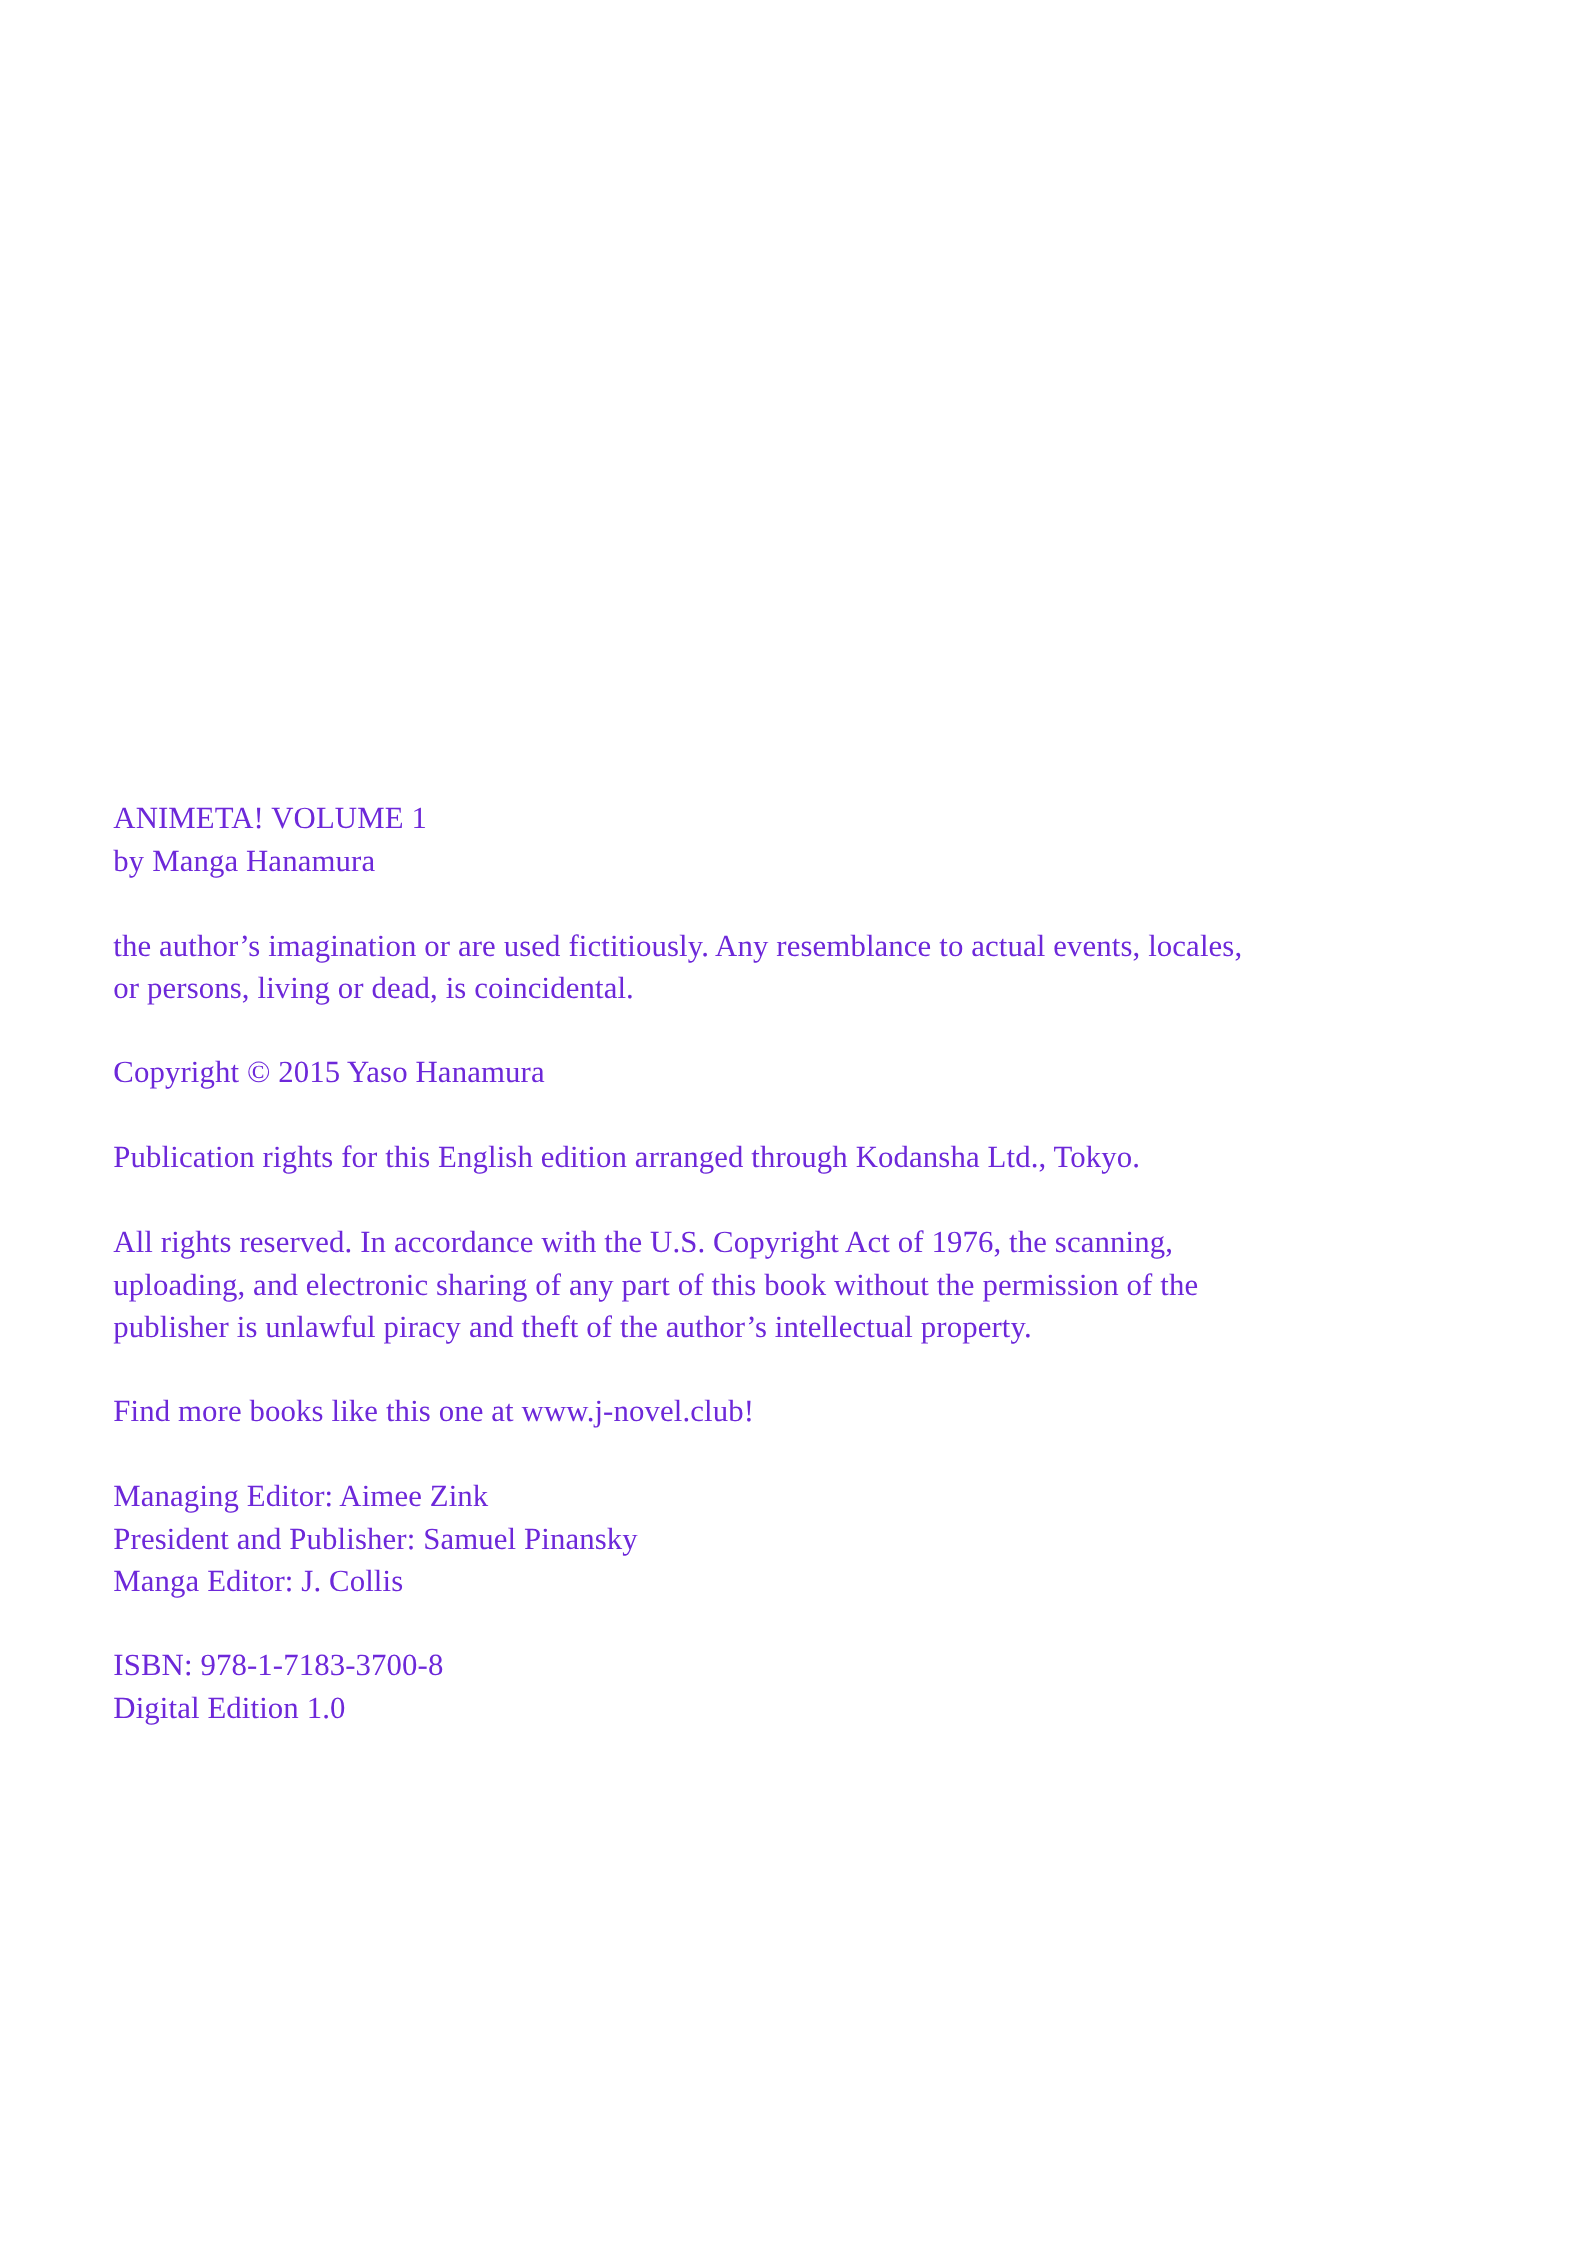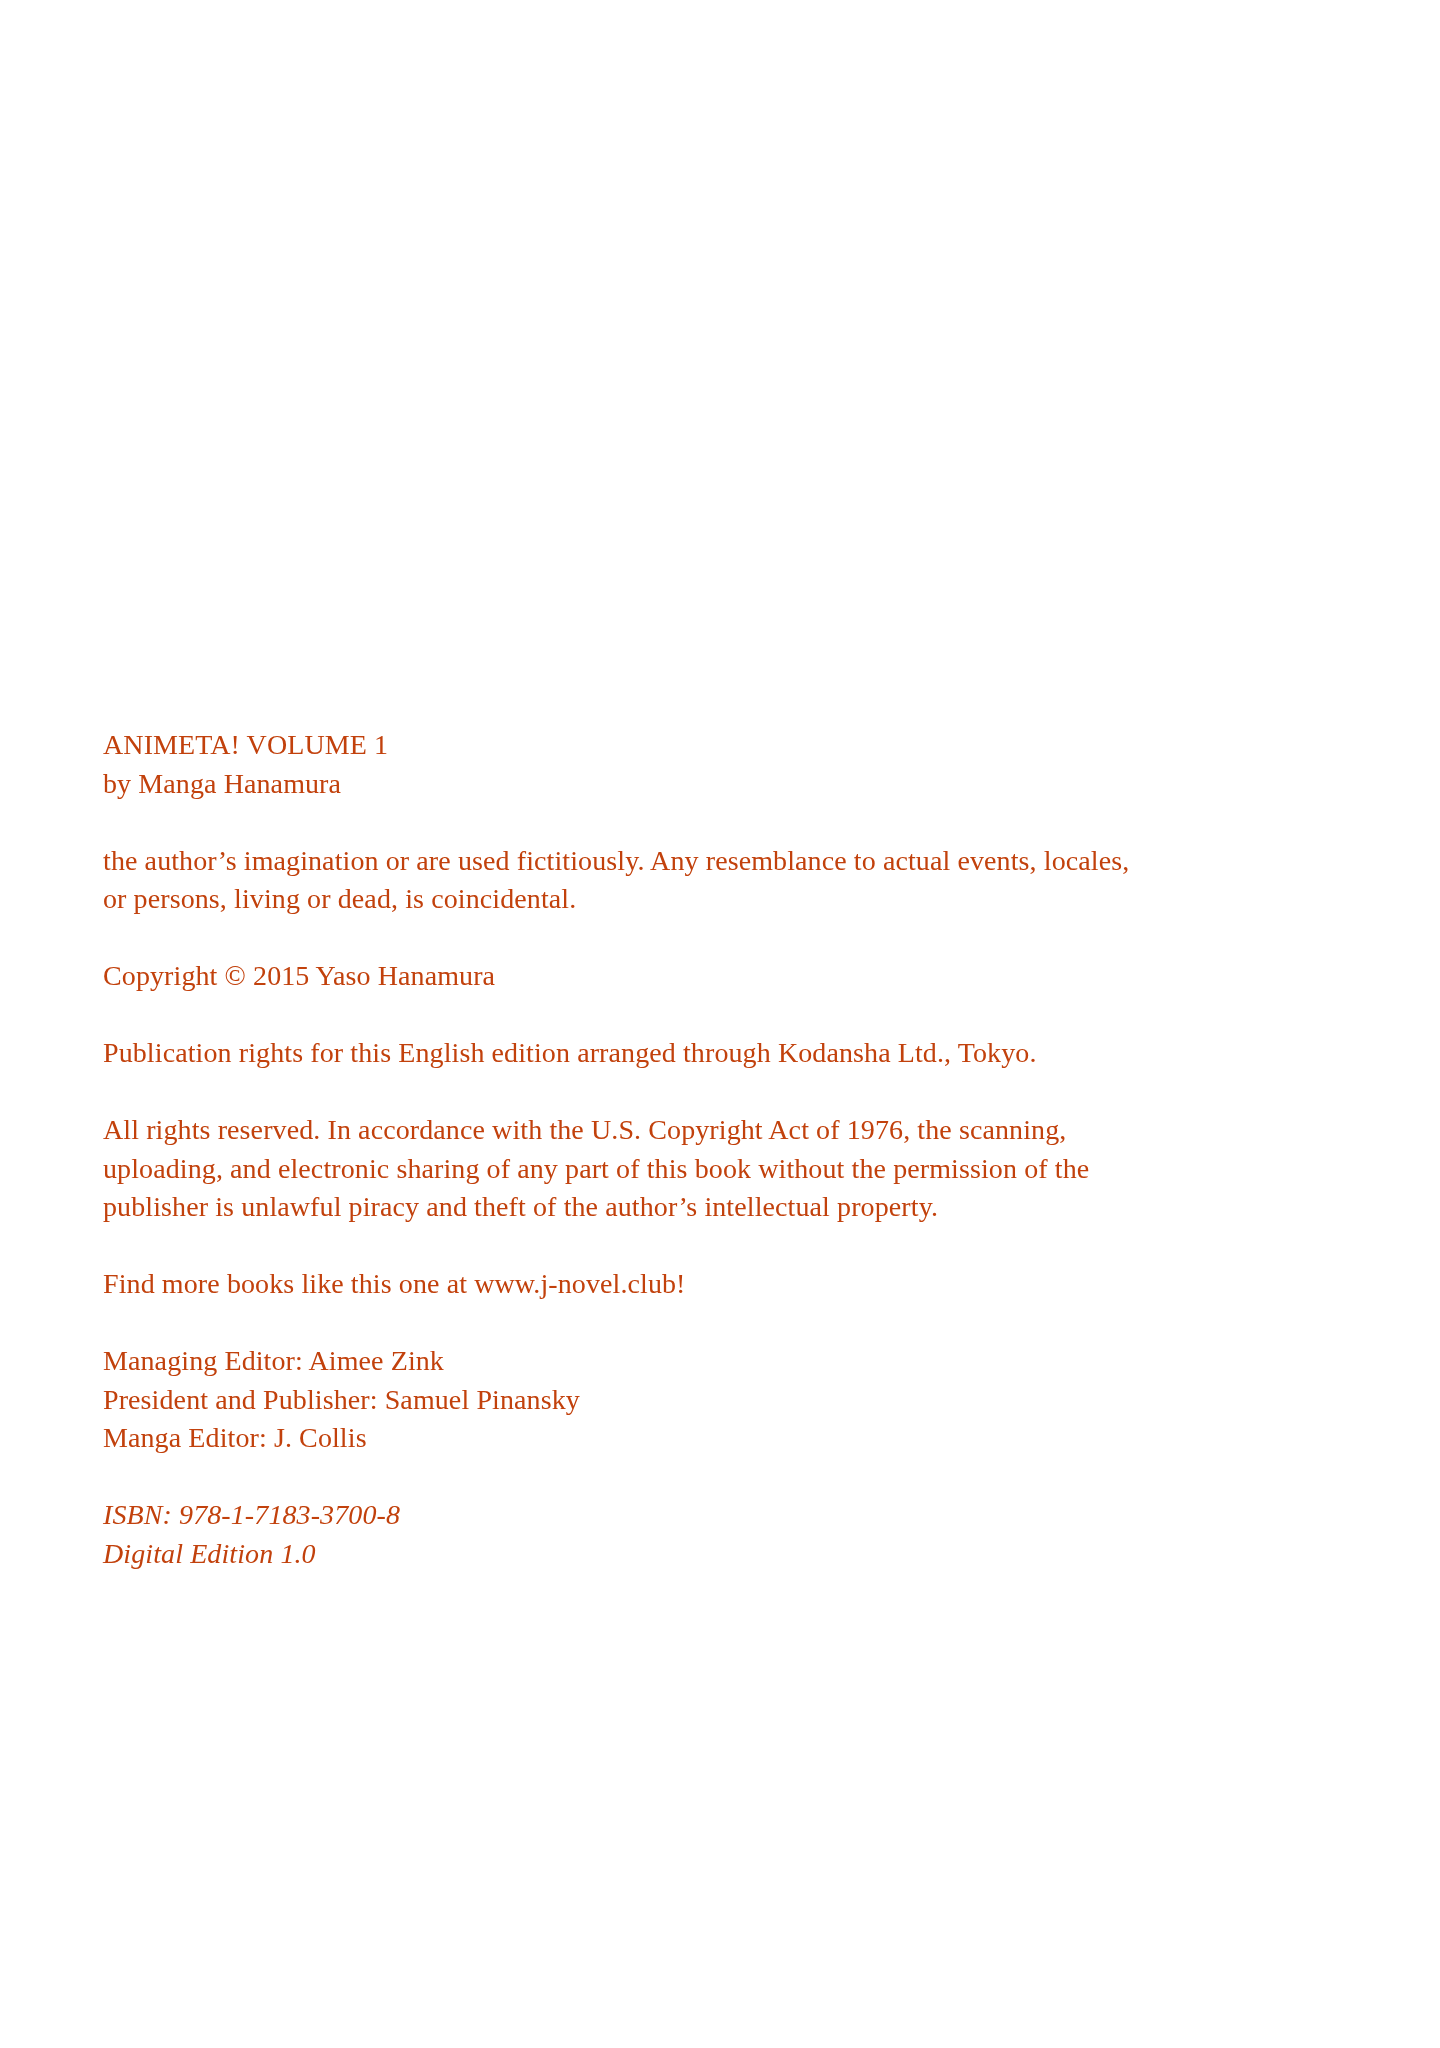--- a/index.html
+++ b/index.html
@@ -10,39 +10,38 @@
     background: #ffffff;
   }
 
   .page {
     position: relative;
     width: 1440px;
     height: 2048px;
     background: #ffffff;
     overflow: hidden;
     font-family: "Liberation Serif", "DejaVu Serif", serif;
-    color: #c2410c;
+    color: #6d28d9;
   }
 
   .colophon {
     position: absolute;
     left: 103px;
     top: 726px;
     width: 1290px;
     font-size: 28px;
     line-height: 38.5px;
   }
 
   .block {
     margin: 0 0 38.5px 0;
   }
 
   .block:last-child {
     margin-bottom: 0;
-    font-style: italic;
   }
 
   .line {
     white-space: nowrap;
     letter-spacing: 0.1px;
   }
 </style>
 </head>
 <body>
 

